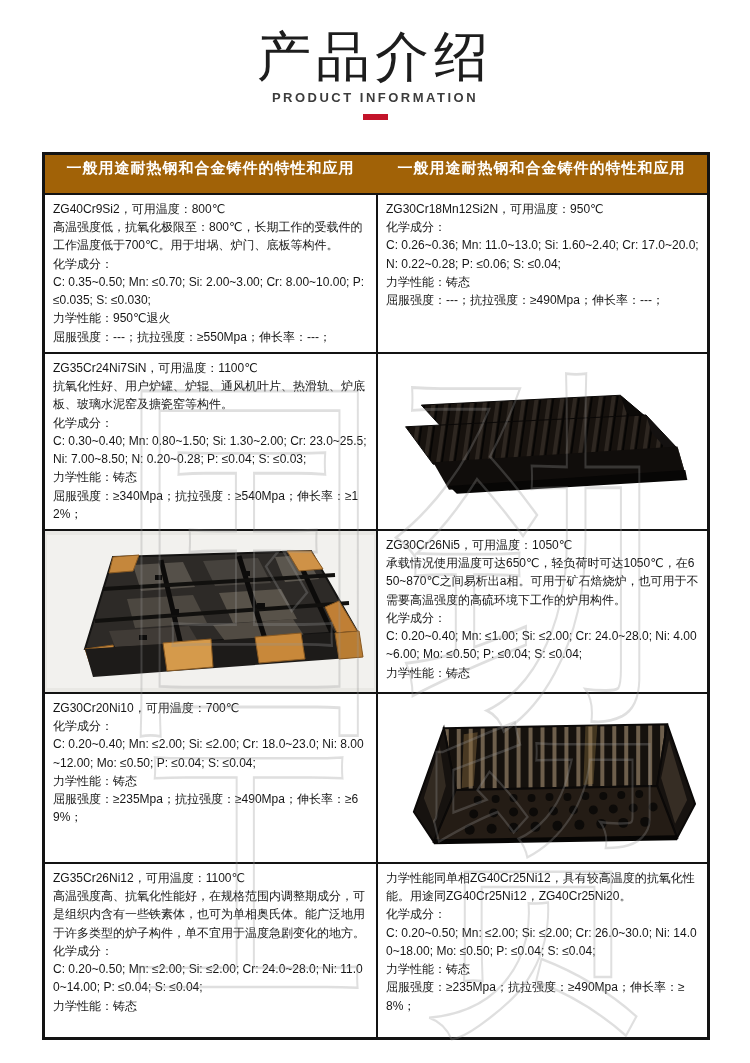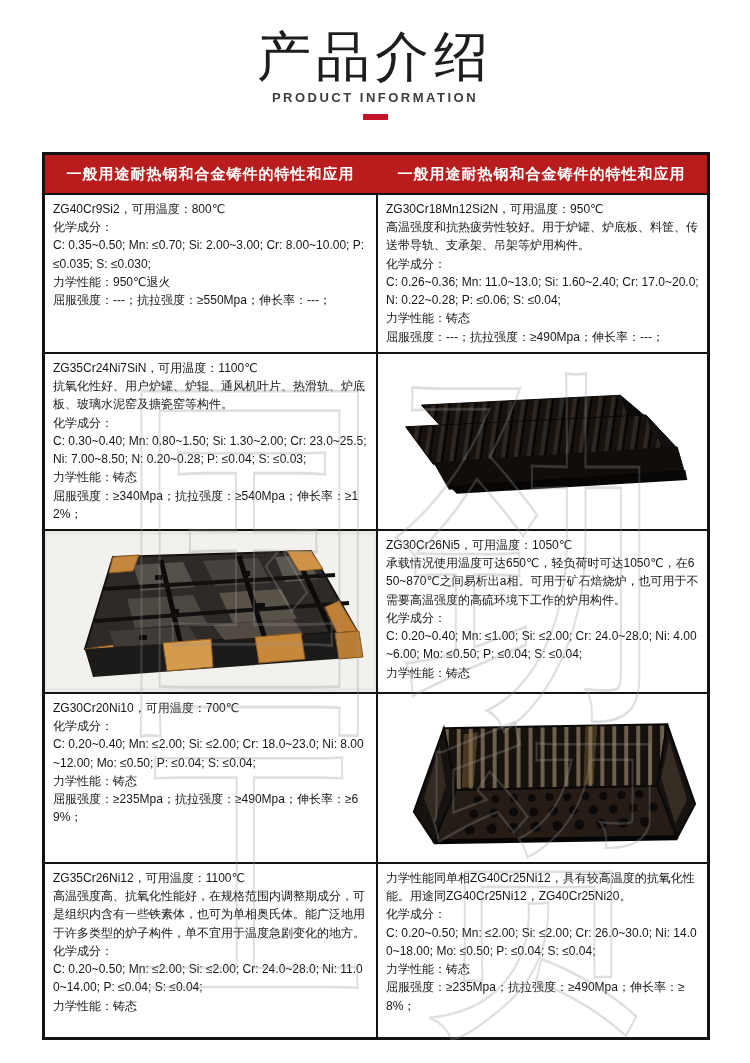--- a/index.html
+++ b/index.html
@@ -19,21 +19,21 @@
   .sub-title{
     margin-top:1px;font-size:13px;letter-spacing:2.5px;color:#3c3c3c;font-weight:700;
   }
   .red-dash{width:25px;height:6px;margin:9px auto 0;background:#c3142a;}
 
   
   .spec-table{
     position:absolute;left:42px;top:152px;width:668px;
     border:3px solid #131313;background:#fff;box-sizing:border-box;
   }
-  .thead{display:flex;background:#b91c1c;color:#fff;min-height:38px;align-items:center;}
+  .thead{display:flex;background:#a16207;color:#fff;min-height:38px;align-items:flex-start;}
   .th{width:50%;text-align:center;font-size:15px;font-weight:700;letter-spacing:1px;padding:4px 0;}
   .row{display:flex;border-top:2px solid #131313;align-items:stretch;}
   .cell{width:50%;box-sizing:border-box;padding:5px 8px 6px;position:relative;z-index:2;}
   .cell + .cell{border-left:2px solid #131313;}
   .cell.photo{padding:0;overflow:hidden;display:flex;}
   .cell.photo svg{width:100%;height:auto;display:block;align-self:stretch;}
   .r0{min-height:149px}.r1{min-height:158px}.r2{min-height:161px}
   .r3{min-height:168px}.r4{min-height:173px}
   .ln{
     font-size:12px;line-height:1.52;font-weight:400;color:#161616;
@@ -73,28 +73,28 @@
   <div class="spec-table">
 
     <div class="thead">
       <div class="th">一般用途耐热钢和合金铸件的特性和应用</div>
       <div class="th">一般用途耐热钢和合金铸件的特性和应用</div>
     </div>
 
     <div class="row r0">
       <div class="cell">
         <div class="ln">ZG40Cr9Si2，可用温度：800℃</div>
+        <div class="ln">高温强度低，抗氧化极限至：800℃，长期工作的受载件的工作温度低于700℃。用于坩埚、炉门、底板等构件。</div>
         <div class="ln">化学成分：</div>
         <div class="ln">C: 0.35~0.50; Mn: ≤0.70; Si: 2.00~3.00; Cr: 8.00~10.00; P: ≤0.035; S: ≤0.030;</div>
         <div class="ln">力学性能：950℃退火</div>
         <div class="ln">屈服强度：---；抗拉强度：≥550Mpa；伸长率：---；</div>
       </div>
       <div class="cell">
         <div class="ln">ZG30Cr18Mn12Si2N，可用温度：950℃</div>
-        <div class="ln">高温强度和抗热疲劳性较好。用于炉罐、炉底板、料筐、传送带导轨、支承架、吊架等炉用构件。</div>
         <div class="ln">化学成分：</div>
         <div class="ln">C: 0.26~0.36; Mn: 11.0~13.0; Si: 1.60~2.40; Cr: 17.0~20.0; N: 0.22~0.28; P: ≤0.06; S: ≤0.04;</div>
         <div class="ln">力学性能：铸态</div>
         <div class="ln">屈服强度：---；抗拉强度：≥490Mpa；伸长率：---；</div>
       </div>
     </div>
 
     <div class="row r1">
       <div class="cell">
         <div class="ln">ZG35Cr24Ni7SiN，可用温度：1100℃</div>

